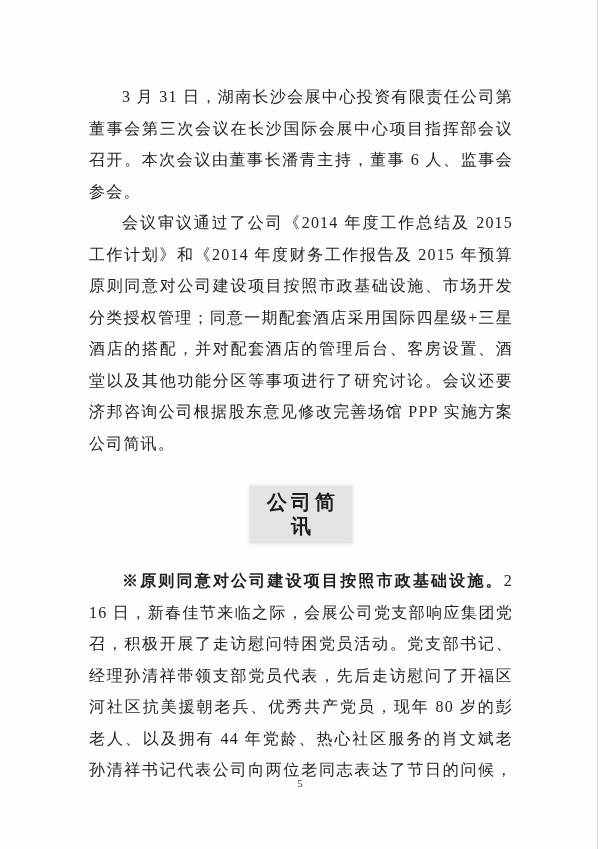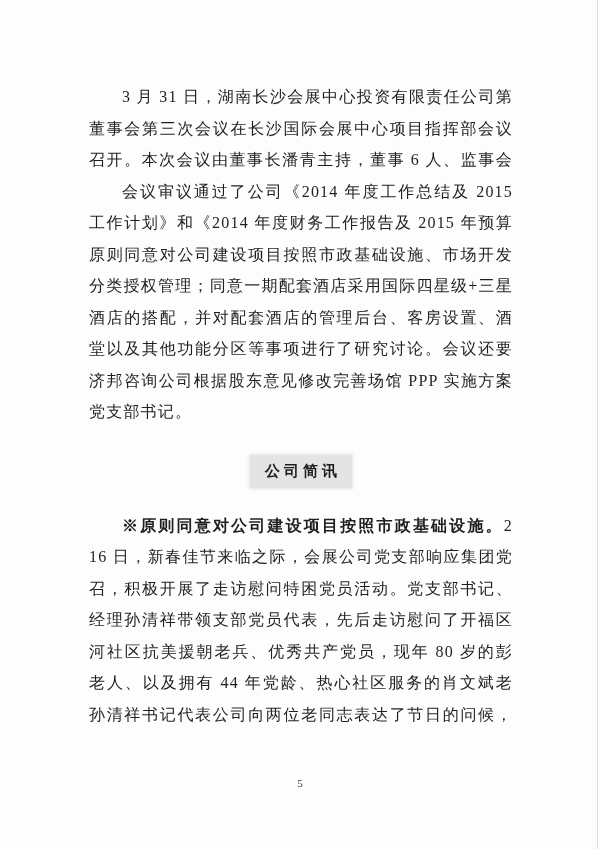--- a/index.html
+++ b/index.html
@@ -45,21 +45,21 @@
   .line.no-just{text-align-last:left;}
   .bold{font-weight:bold;}
   .section-box{
     width:78px;
     margin:27px auto 22px;
     padding:4px 10px 5px 14px;
     background:var(--box-bg);
     box-shadow:0 0 3px 1px var(--box-bg);
     text-align:center;
     font-weight:bold;
-    font-size:15px;
+    font-size:20px;
     letter-spacing:4px;
     line-height:24px;
   }
   .page-number{
     position:absolute;
     left:0;right:0;top:777px;
     text-align:center;
     font-size:11px;
     color:#3a3a3a;
     letter-spacing:0;
@@ -70,30 +70,31 @@
 
 <div class="page">
 
   <div class="content">
 
     <div>
         <div class="paragraph">
           <div class="line indent"><span>3 月 31 日，湖南长沙会展中心投资有限责任公司第一届</span></div>
           <div class="line"><span>董事会第三次会议在长沙国际会展中心项目指挥部会议室</span></div>
           <div class="line"><span>召开。本次会议由董事长潘青主持，董事 6 人、监事会 3 人</span></div>
+          <div class="line no-just"><span>参会。</span></div>
         </div>
         <div class="paragraph">
           <div class="line indent"><span>会议审议通过了公司《2014 年度工作总结及 2015 年度</span></div>
           <div class="line"><span>工作计划》和《2014 年度财务工作报告及 2015 年预算报告》；</span></div>
           <div class="line"><span>原则同意对公司建设项目按照市政基础设施、市场开发进行</span></div>
           <div class="line"><span>分类授权管理；同意一期配套酒店采用国际四星级+三星级</span></div>
           <div class="line"><span>酒店的搭配，并对配套酒店的管理后台、客房设置、酒店大</span></div>
           <div class="line"><span>堂以及其他功能分区等事项进行了研究讨论。会议还要求，</span></div>
           <div class="line"><span>济邦咨询公司根据股东意见修改完善场馆 PPP 实施方案后上</span></div>
-          <div class="line no-just"><span>党支部书记。</span></div>
+          <div class="line no-just"><span>公司简讯。</span></div>
         </div>
       </div>
 
     <div class="section-box">
       <span>公司简讯</span>
     </div>
 
     <div>
         <div class="paragraph">
           <div class="line indent"><span class="bold">※原则同意对公司建设项目按照市政基础设施。</span><span>2 月</span></div>

